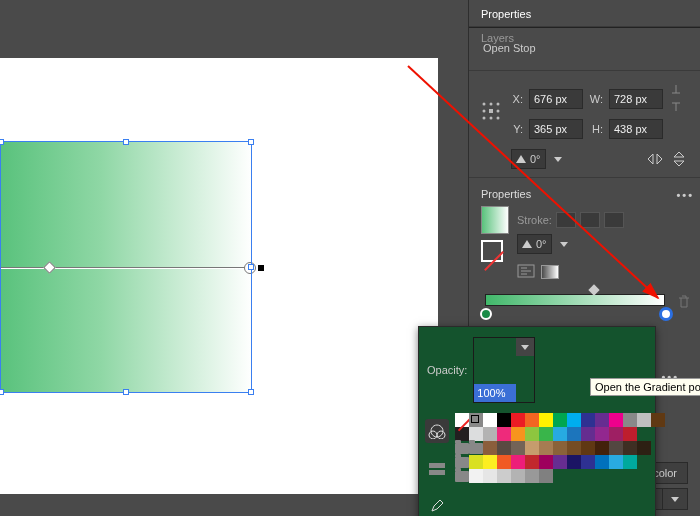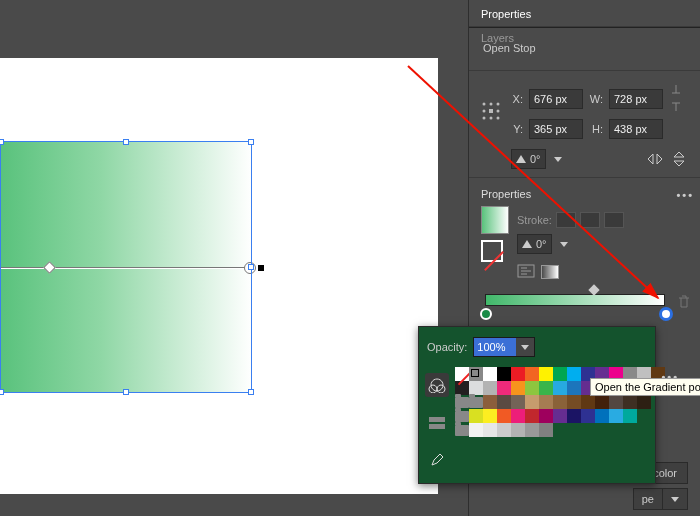--- a/index.html
+++ b/index.html
@@ -60,21 +60,21 @@
   .mid-d { position:absolute; left:105px; top:-8px; width:8px; height:8px; background:#ccc; transform:rotate(45deg);}
   .trash { position:absolute; left:192px; top:0; width:16px; height:16px; color:#777; }
 
   
   .arrow-svg { position:absolute; left:0; top:0; pointer-events:none; }
 
   
   .popup { position:absolute; left:418px; top:326px; width:238px; background:#14532d; border:1px solid #2a2a2a; box-shadow:0 2px 8px rgba(0,0,0,.5); z-index:50; padding-bottom:10px;}
   .popup-top { display:flex; align-items:center; gap:6px; padding:10px 8px;}
   .op-input-wrap { display:flex; border:1px solid #1a1a1a;}
-  .op-input { width:42px; height:18px; background:#3b6fd6; color:#fff; border:none; font-size:11px; padding:3px 3px;}
+  .op-input { width:42px; height:18px; background:#3b6fd6; color:#fff; border:none; font-size:11px; padding:3px 3px;margin-top:46px;}
   .op-input::selection{background:#1a4da8;}
   .op-caret { width:18px; height:18px; background:#444; display:flex; align-items:center; justify-content:center; cursor:pointer;}
   .popup-body { display:flex; padding:0 6px; gap:6px;}
   .side-tools { width:28px; display:flex; flex-direction:column; gap:14px; padding-top:6px; align-items:center;}
   .tool-btn { width:24px; height:24px; display:flex; align-items:center; justify-content:center; cursor:pointer; color:#ddd;}
   .tool-btn.active { background:#3a3a3a; border-radius:3px;}
   .swatch-area { flex:1; }
   .swatch-row { display:flex; }
   .sw { width:14px; height:14px; border:0; cursor:pointer; }
   .sw-none { background:#fff; position:relative;}

